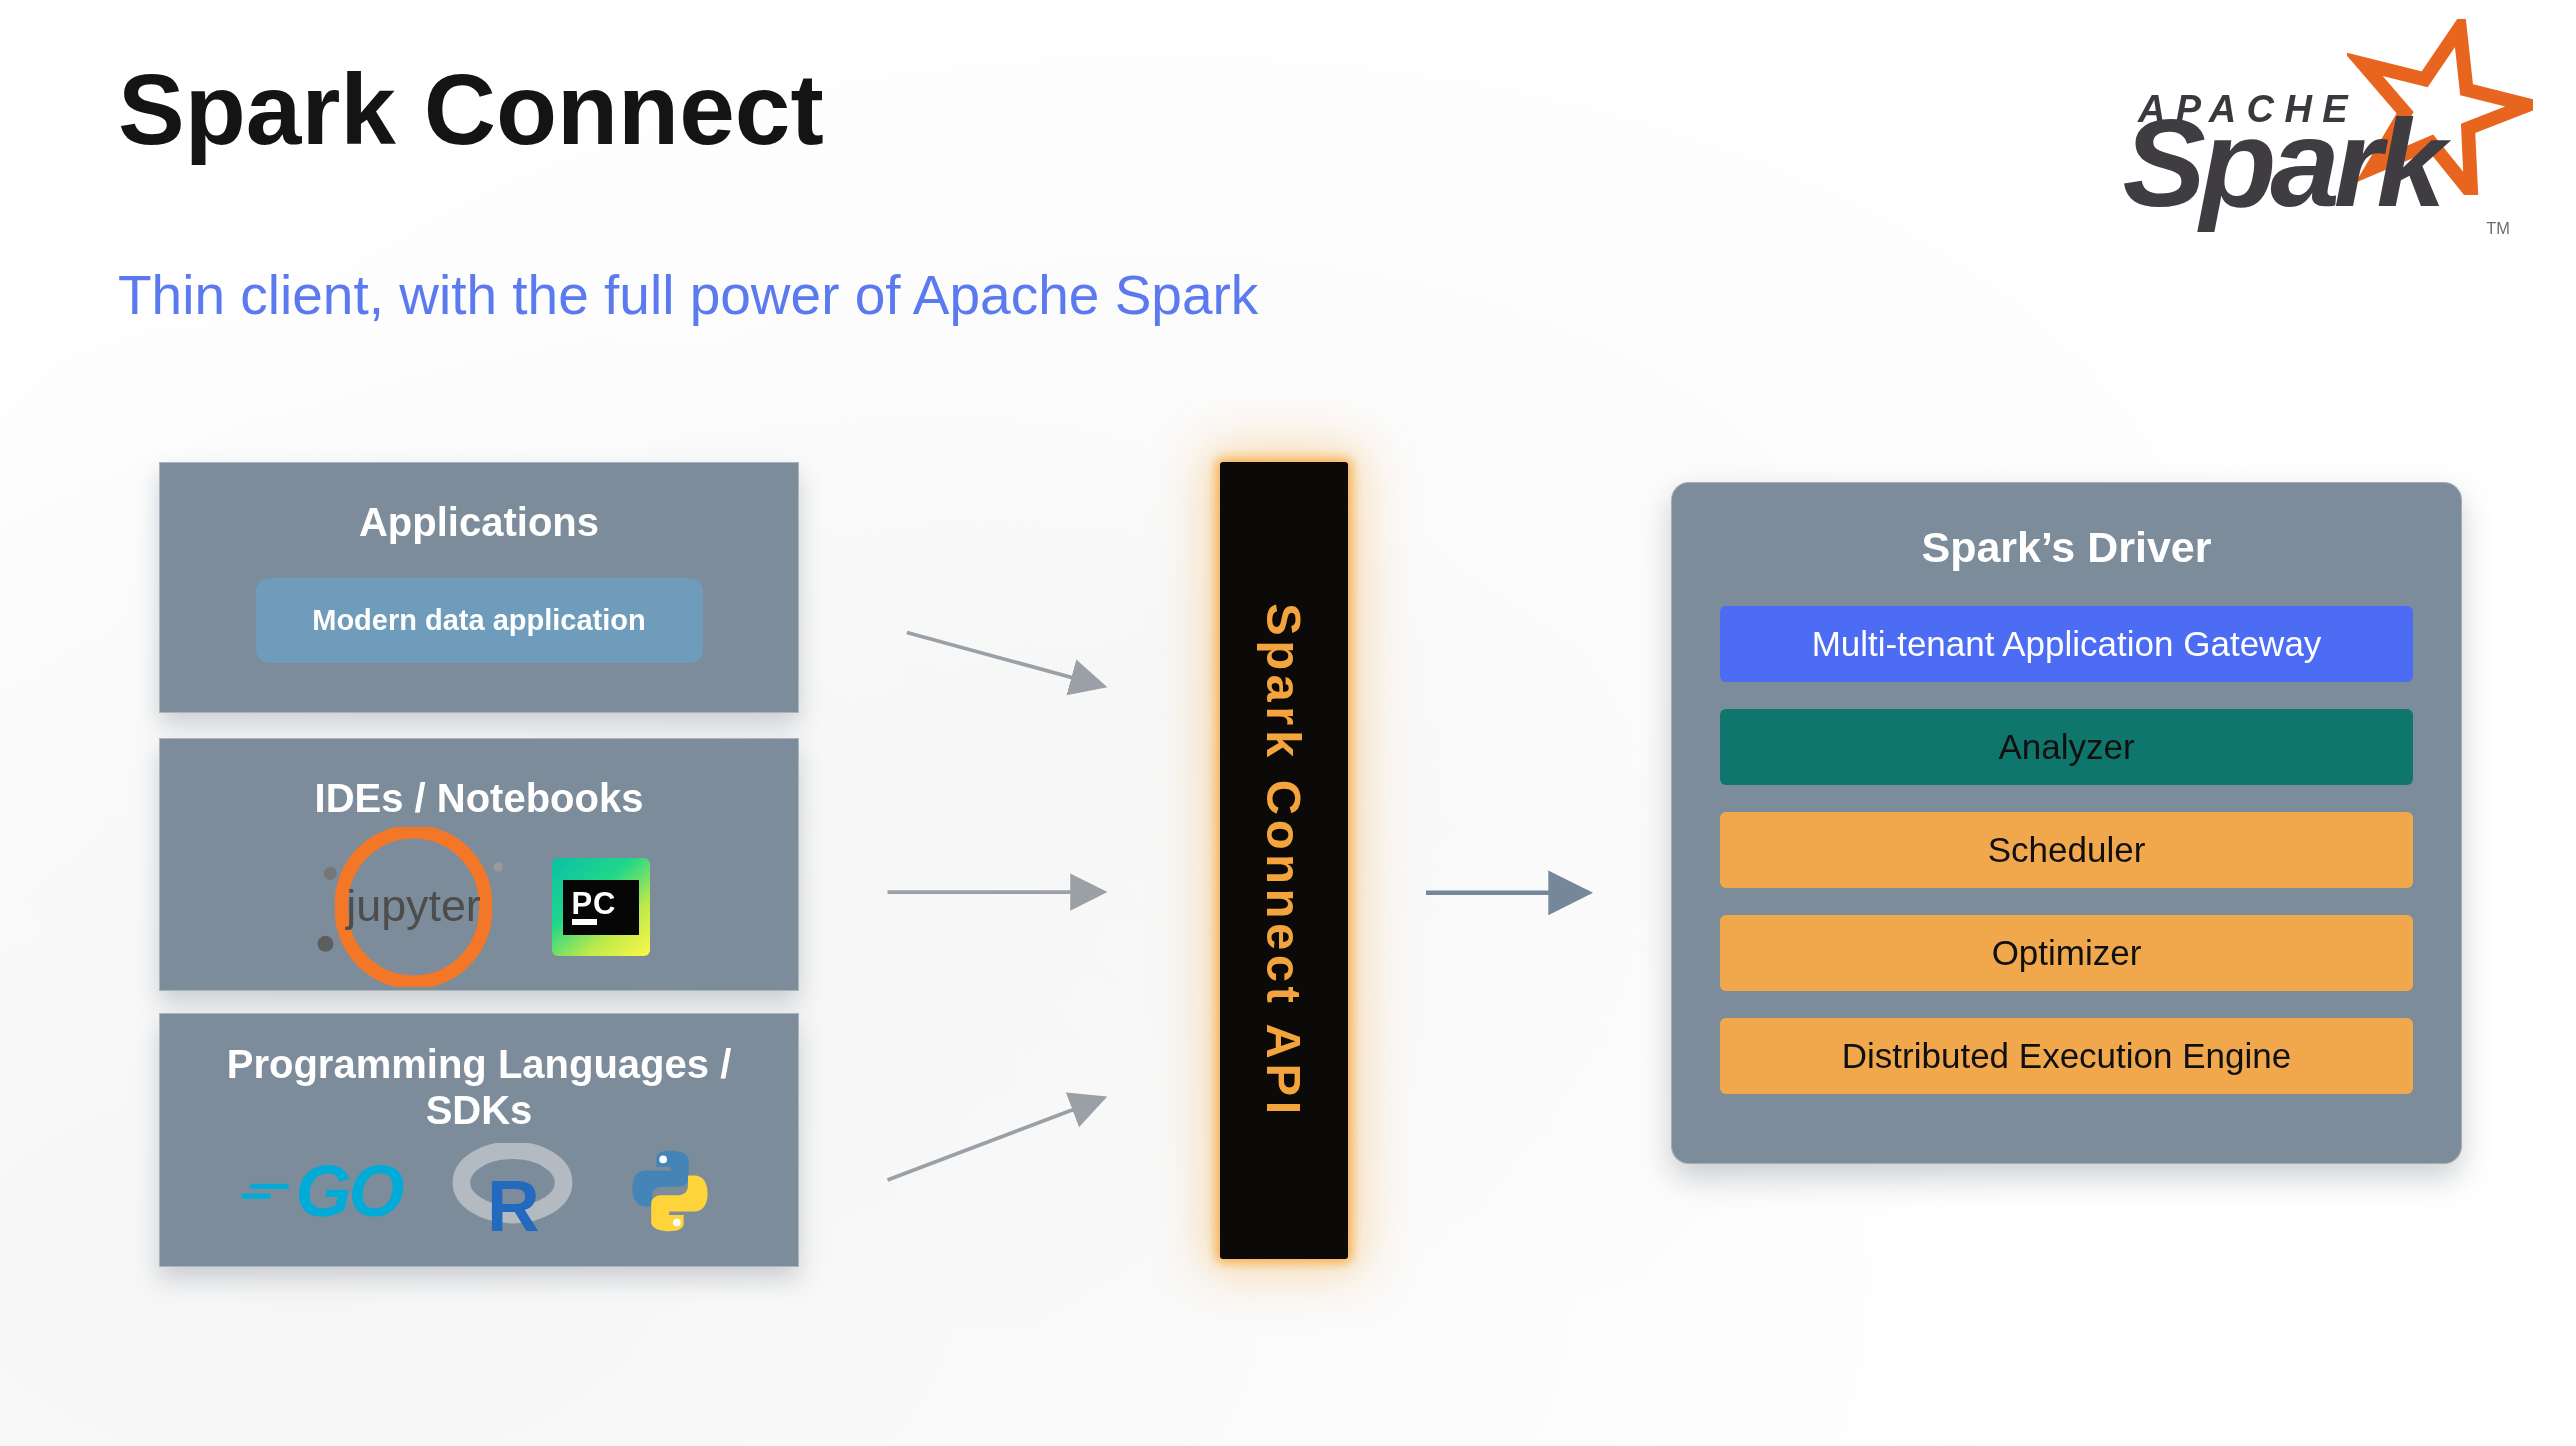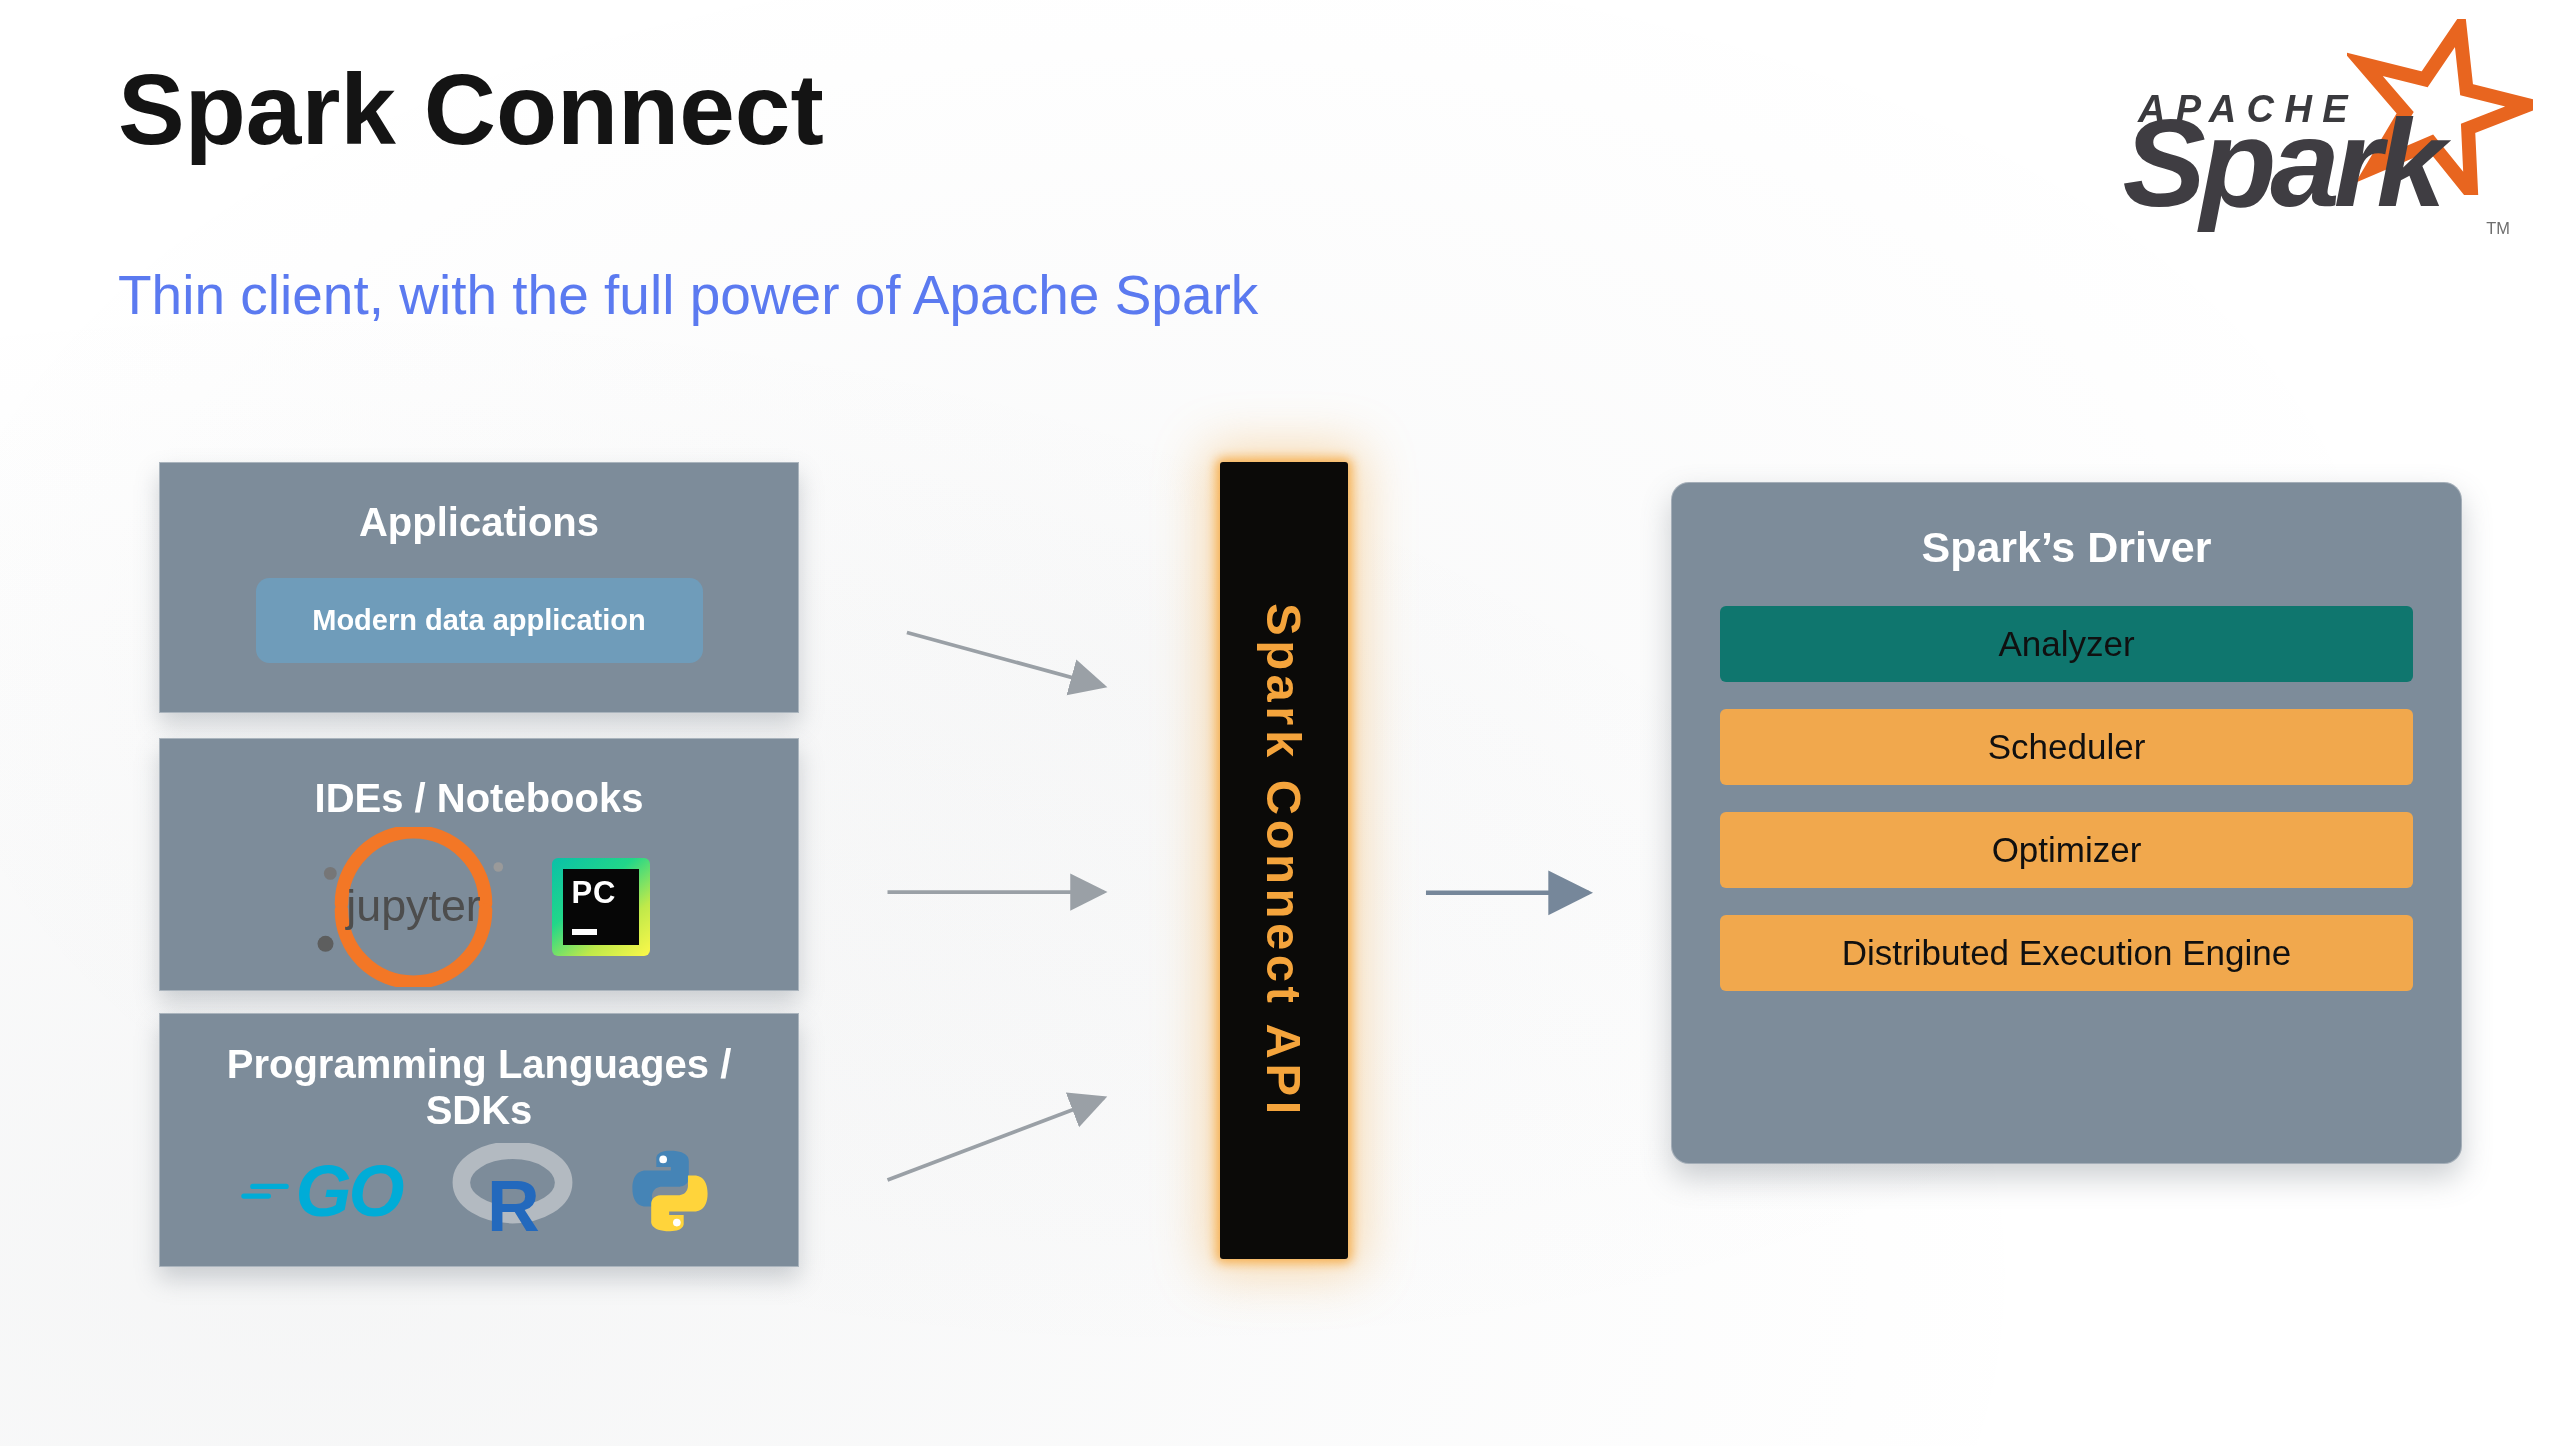--- a/index.html
+++ b/index.html
@@ -68,21 +68,21 @@
   
   .jupyter-icon{display:block;}
   .jupyter-text{font-family:"Liberation Sans",sans-serif;}
 
   
   .pycharm-icon{
     width:98px;height:98px;border-radius:6px;
     background:linear-gradient(140deg,#0ac0a8 0%,#21d789 38%,#bfe94a 70%,#fcf84a 100%);
     display:flex;align-items:center;justify-content:center;
   }
-  .pycharm-inner{position:relative;width:76px;height:76px;background:#060606;}
+  .pycharm-inner{position:relative;width:76px;height:55px;background:#060606;}
   .pc-label{position:absolute;top:6px;left:9px;color:#fff;font-size:31px;font-weight:700;letter-spacing:0.7px;}
   .pc-underscore{position:absolute;left:9.7px;bottom:9.7px;width:25px;height:6px;background:#fff;}
 
   
   .go-logo{display:flex;align-items:center;}
   .go-text{
     font-size:72px;font-weight:700;font-style:italic;
     letter-spacing:-3px;color:#00acd7;line-height:1;
   }
 
@@ -198,20 +198,21 @@
     <line x1="1912" y1="1197" x2="2130" y2="1197" stroke="#76879a" stroke-width="6" marker-end="url(#ah-slate)"></line>
   </svg>
 
   <div class="connector">
     <div class="connector-label">Spark Connect API</div>
   </div>
 
   <div class="driver">
     <div class="driver-title">Spark’s Driver</div>
     <div class="driver-rows">
+      <div class="drow drow--light" style="background: rgb(76, 108, 243);">Multi-tenant Application Gateway</div>
       <div class="drow" style="background: #0f766e;">Analyzer</div>
       <div class="drow" style="background: rgb(241, 168, 77);">Scheduler</div>
       <div class="drow" style="background: rgb(241, 168, 77);">Optimizer</div>
       <div class="drow" style="background: rgb(241, 168, 77);">Distributed Execution Engine</div>
     </div>
   </div>
 
 </div>
 
 

